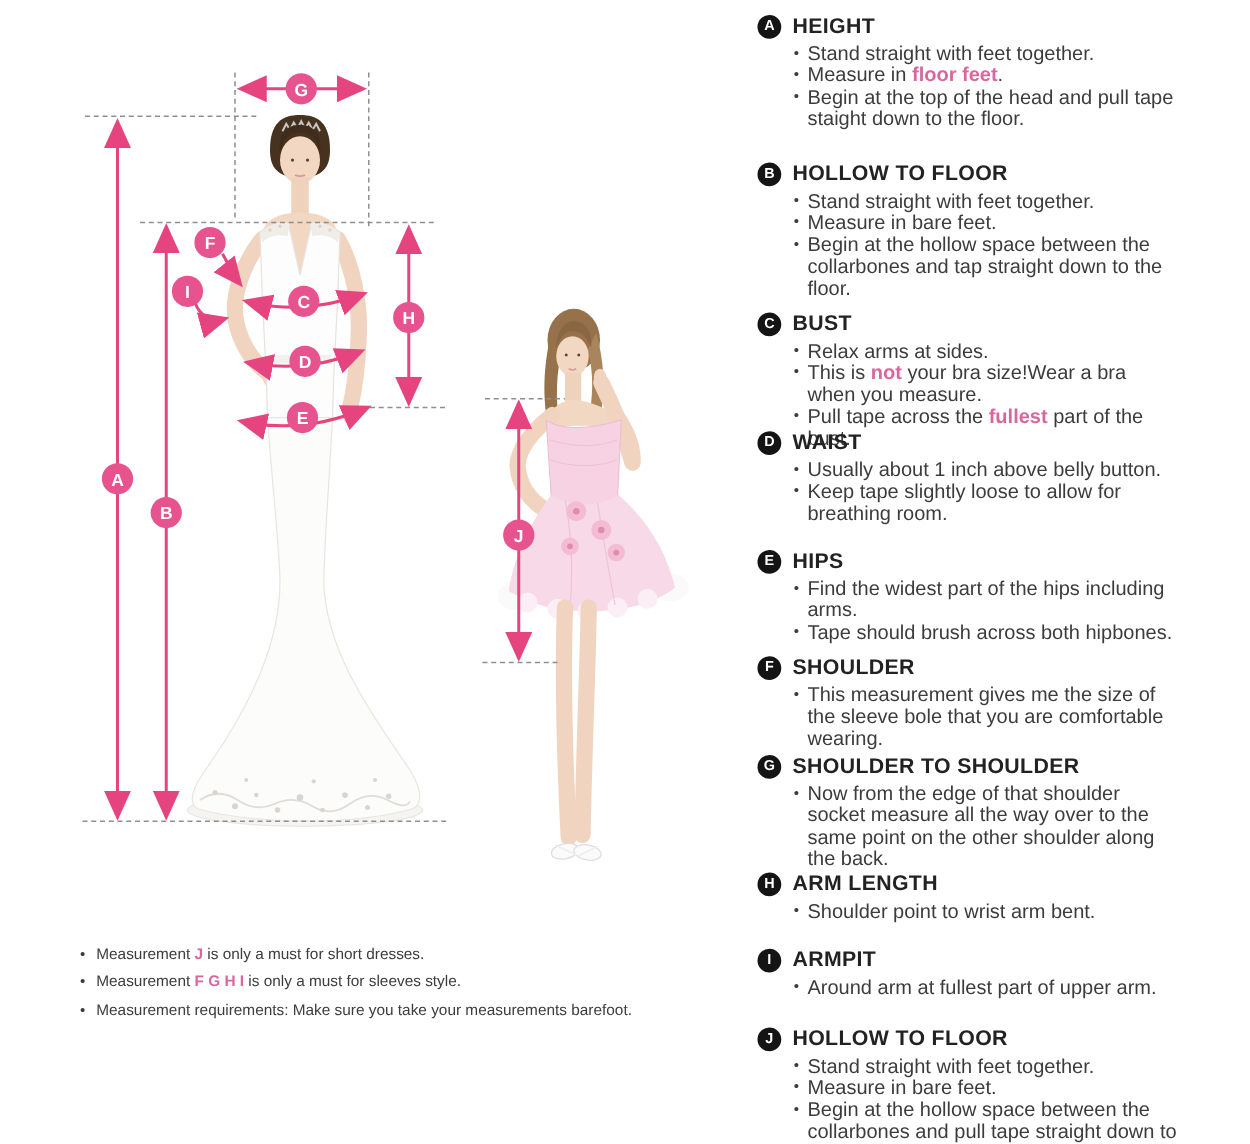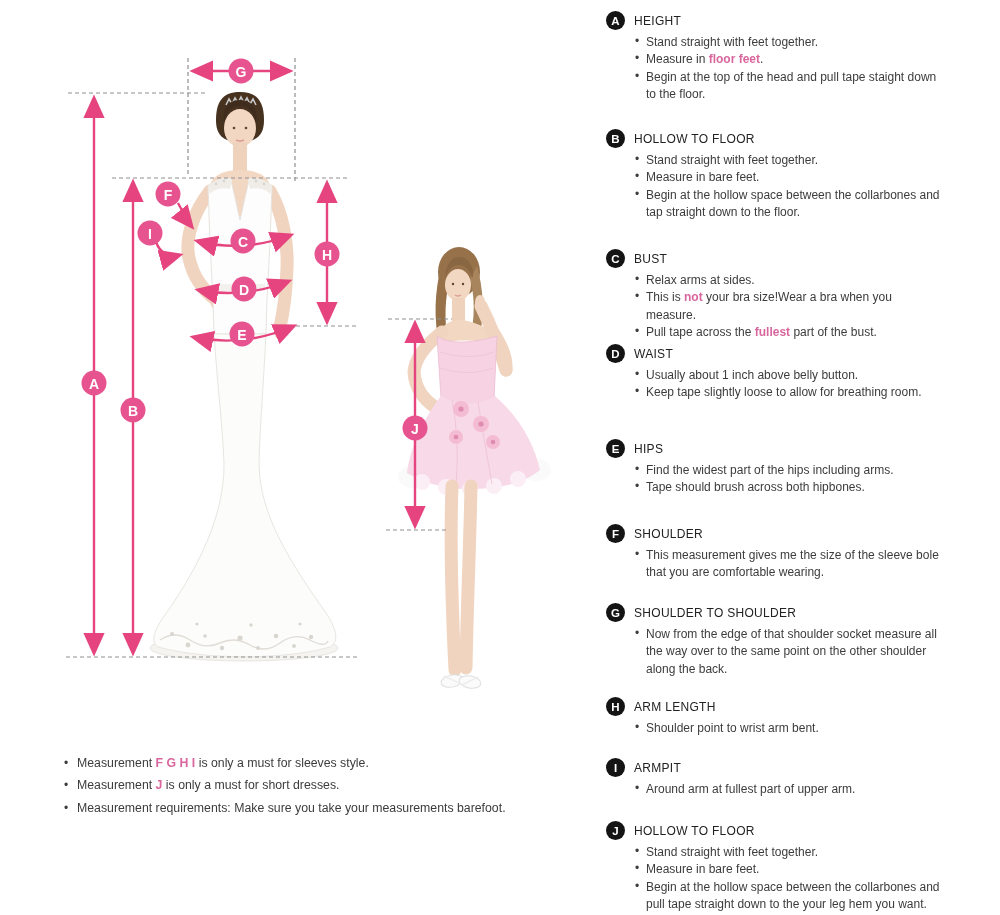--- a/index.html
+++ b/index.html
@@ -8,23 +8,23 @@
   .fig{position:absolute;left:0;top:0;}
   
   .mk{position:absolute;width:25px;height:25px;border-radius:50%;background:#e7538f;
       color:#fff;font-size:14px;font-weight:bold;display:flex;align-items:center;
       justify-content:center;transform:translate(-50%,-50%);letter-spacing:0;}
   
   .sec{position:absolute;left:606px;width:336px;}
   .sec-head{display:flex;align-items:center;gap:9px;}
   .badge{flex:0 0 auto;width:19px;height:19px;border-radius:50%;background:#141414;color:#fff;
          font-size:11.5px;font-weight:bold;display:flex;align-items:center;justify-content:center;}
-  .sec-title{font-size:12px;font-weight:normal;color:#222;letter-spacing:.3px;}
+  .sec-title{font-size:17px;font-weight:bold;color:#222;letter-spacing:.3px;}
   .blist{margin:4px 0 0 29px;padding:0;list-style:none;}
-  .blist li{position:relative;padding-left:11px;font-size:12px;line-height:17.4px;color:#3c3c3c;}
+  .blist li{position:relative;padding-left:11px;font-size:16px;line-height:17.4px;color:#3c3c3c;}
   .blist li::before{content:"\2022";position:absolute;left:0;top:-1px;color:#3c3c3c;font-size:12px;}
   .hl{color:#d9679e;font-weight:bold;}
   
   #notes{position:absolute;left:64px;top:752px;width:470px;}
   #notes ul{margin:0;padding:0;list-style:none;}
   #notes li{position:relative;padding-left:13px;font-size:12.3px;line-height:22.4px;color:#3c3c3c;}
   #notes li::before{content:"\2022";position:absolute;left:0;top:0;color:#3c3c3c;font-size:12px;}
   #notes li.nobullet::before{content:"";}
 </style>
 </head>
@@ -289,19 +289,19 @@
         <ul class="blist">
           <li><span>Stand straight with feet together.</span></li>
           <li><span>Measure in bare feet.</span></li>
           <li><span>Begin at the hollow space between the collarbones and pull tape straight down to the your leg hem you want.</span></li>
         </ul>
       </div>
     </div>
 
   <div id="notes">
       <ul>
+        <li><span>Measurement </span><span class="hl">J</span><span> is only a must for short dresses.</span></li>
         <li><span>Measurement </span><span class="hl">F G H I</span><span> is only a must for sleeves style.</span></li>
-        <li><span>Measurement </span><span class="hl">J</span><span> is only a must for short dresses.</span></li>
         <li><span>Measurement requirements: Make sure you take your measurements barefoot.</span></li>
       </ul>
     </div>
 
 </div>
 
 </body></html>

